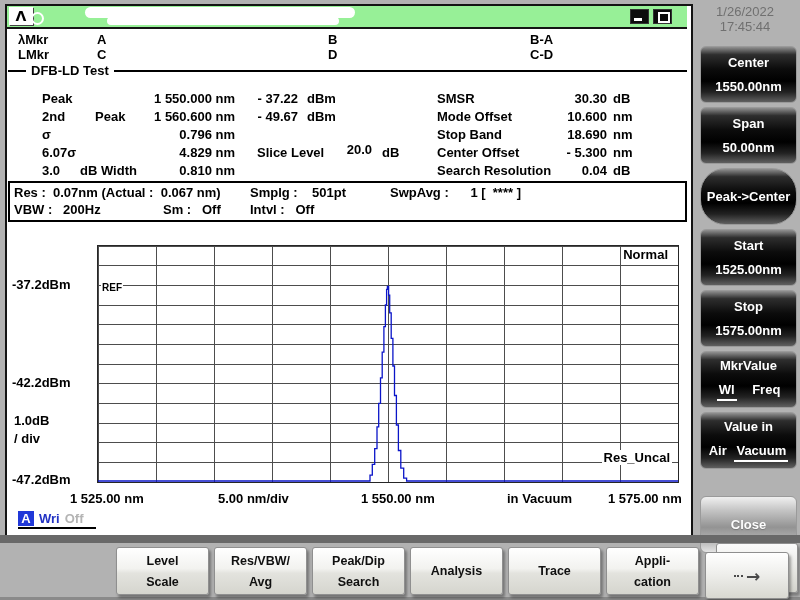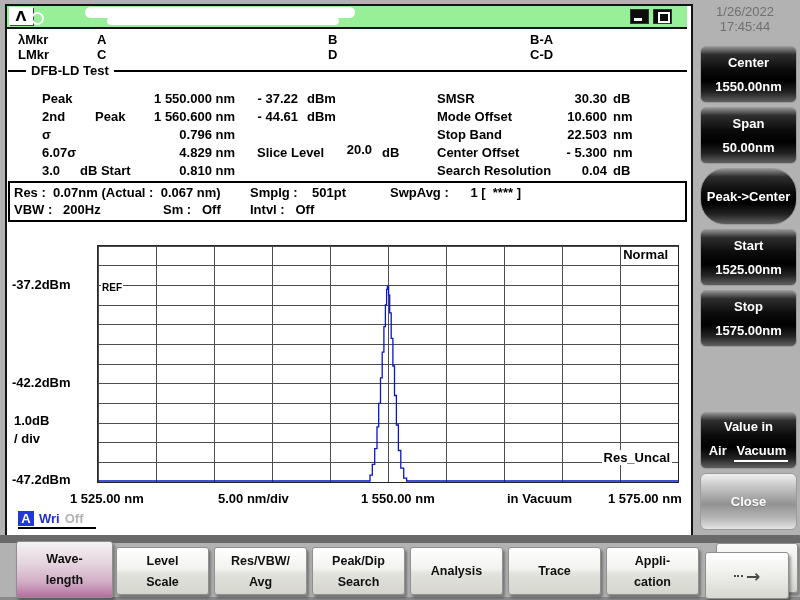--- a/index.html
+++ b/index.html
@@ -98,46 +98,46 @@
   <span class="t" id="sep-label">DFB-LD Test</span>
 
   <span class="t" style="left:42px;top:91px;">Peak</span>
   <span class="t r" style="left:105px;top:91px;width:130px;">1 550.000 nm</span>
   <span class="t r" style="left:238px;top:91px;width:60px;">- 37.22</span>
   <span class="t" style="left:307px;top:91px;">dBm</span>
 
   <span class="t" style="left:42px;top:109px;">2nd</span>
   <span class="t" style="left:95px;top:109px;">Peak</span>
   <span class="t r" style="left:105px;top:109px;width:130px;">1 560.600 nm</span>
-  <span class="t r" style="left:238px;top:109px;width:60px;">- 44.61</span>
+  <span class="t r" style="left:238px;top:109px;width:60px;">- 49.67</span>
   <span class="t" style="left:307px;top:109px;">dBm</span>
 
   <span class="t" style="left:42px;top:127px;">σ</span>
   <span class="t r" style="left:105px;top:127px;width:130px;">0.796 nm</span>
 
   <span class="t" style="left:42px;top:145px;">6.07σ</span>
   <span class="t r" style="left:105px;top:145px;width:130px;">4.829 nm</span>
   <span class="t" style="left:257px;top:145px;">Slice Level</span>
   <span class="t r" style="left:336px;top:142px;width:36px;">20.0</span>
   <span class="t" style="left:382px;top:145px;">dB</span>
 
   <span class="t" style="left:42px;top:163px;">3.0</span>
-  <span class="t" style="left:80px;top:163px;">dB Start</span>
+  <span class="t" style="left:80px;top:163px;">dB Width</span>
   <span class="t r" style="left:105px;top:163px;width:130px;">0.810 nm</span>
 
   <span class="t" style="left:437px;top:91px;">SMSR</span>
   <span class="t r" style="left:535px;top:91px;width:72px;">30.30</span>
   <span class="t" style="left:613px;top:91px;">dB</span>
 
   <span class="t" style="left:437px;top:109px;">Mode Offset</span>
   <span class="t r" style="left:535px;top:109px;width:72px;">10.600</span>
   <span class="t" style="left:613px;top:109px;">nm</span>
 
   <span class="t" style="left:437px;top:127px;">Stop Band</span>
-  <span class="t r" style="left:535px;top:127px;width:72px;">22.503</span>
+  <span class="t r" style="left:535px;top:127px;width:72px;">18.690</span>
   <span class="t" style="left:613px;top:127px;">nm</span>
 
   <span class="t" style="left:437px;top:145px;">Center Offset</span>
   <span class="t r" style="left:535px;top:145px;width:72px;">- 5.300</span>
   <span class="t" style="left:613px;top:145px;">nm</span>
 
   <span class="t" style="left:437px;top:163px;">Search Resolution</span>
   <span class="t r" style="left:535px;top:163px;width:72px;">0.04</span>
   <span class="t" style="left:613px;top:163px;">dB</span>
 
@@ -194,38 +194,41 @@
     <div>Peak-&gt;Center</div>
   </div>
   <div class="skey" style="top:229px;">
     <div>Start</div>
     <div>1525.00nm</div>
   </div>
   <div class="skey" style="top:290px;">
     <div>Stop</div>
     <div>1575.00nm</div>
   </div>
+  <div class="skey" style="top:351px;">
+    <div>MkrValue</div>
+    <div class="opts">
+      <span class="sel">Wl</span>
+      <span>Freq</span>
+    </div>
+  </div>
   <div class="skey" style="top:412px;">
     <div>Value in</div>
     <div class="opts">
       <span>Air</span>
       <span class="sel">Vacuum</span>
     </div>
   </div>
-  <div class="skey light" style="top:473px;">
+  <div class="skey light" style="top:496px;">
     <div>Close</div>
   </div>
 
   <div id="strip-top"></div>
   <div id="strip-bot"></div>
 
-  <div class="fkey active">
-    <div>Wave-</div>
-    <div>length</div>
-  </div>
   <div class="fkey" style="left:116px;">
     <div>Level</div>
     <div>Scale</div>
   </div>
   <div class="fkey" style="left:214px;">
     <div>Res/VBW/</div>
     <div>Avg</div>
   </div>
   <div class="fkey" style="left:312px;">
     <div>Peak/Dip</div>

